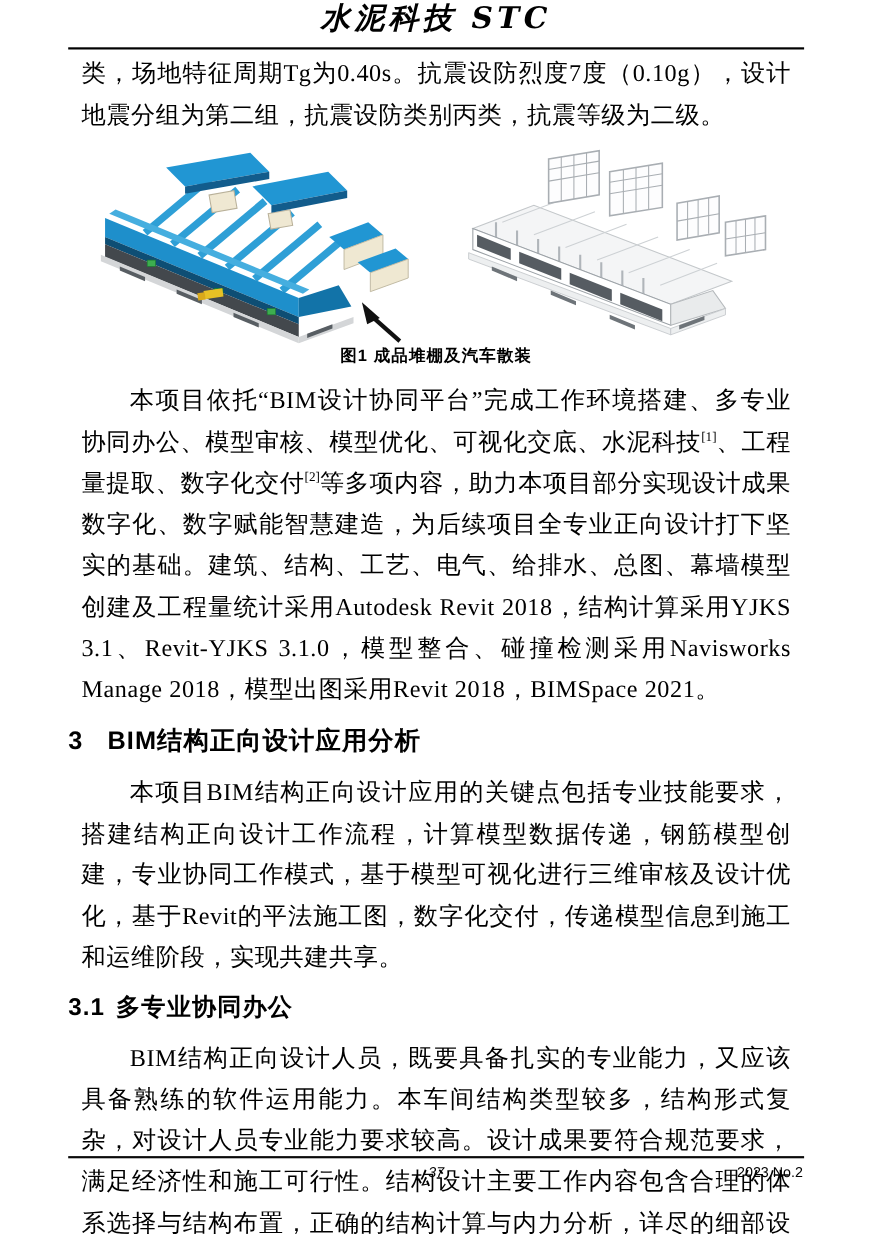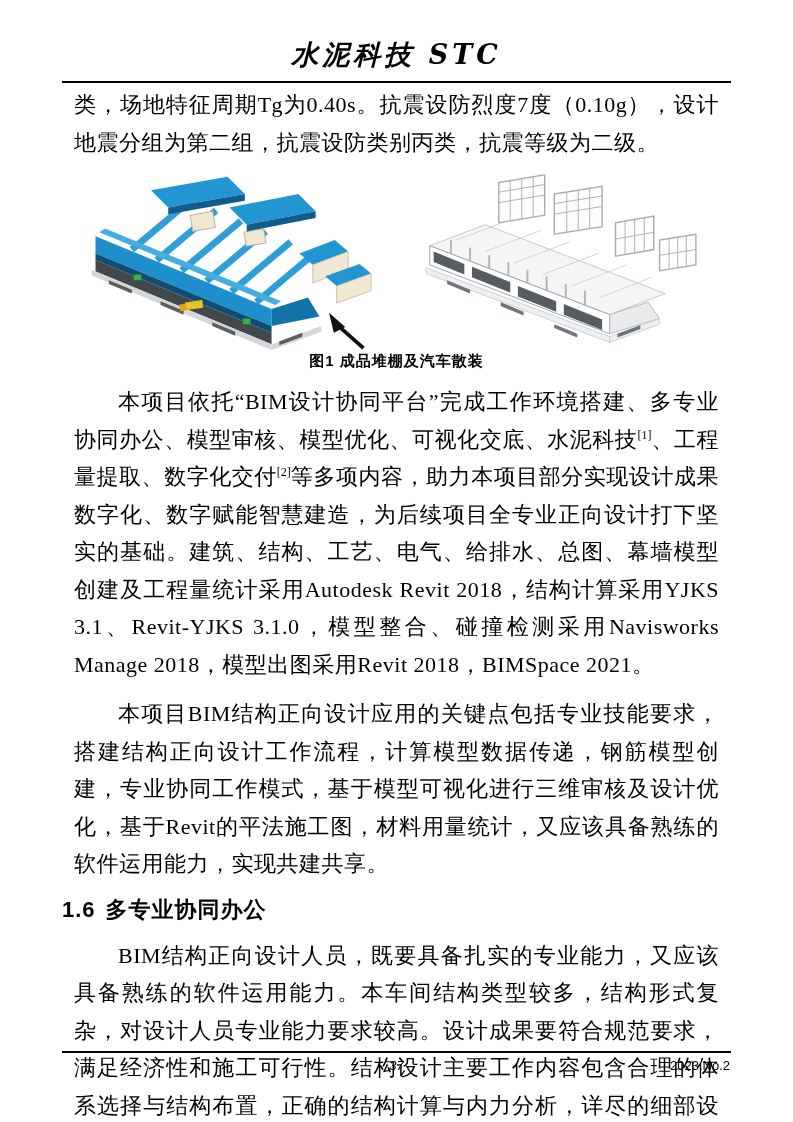--- a/index.html
+++ b/index.html
@@ -9,21 +9,20 @@
     height: 1122px;
     background: #ffffff;
     color: #000;
     font-family: "Liberation Serif", "DejaVu Serif", serif;
     overflow: hidden;
   }
   .content { position: absolute; left: 62px; width: 669px; top: 0; }
 
   
   .journal-title {
-    padding-top: 38px;
     text-align: center;
     font-family: "DejaVu Serif", serif;
     font-style: italic;
     font-weight: bold;
     font-size: 27px;
     letter-spacing: 4px;
     line-height: 34px;
   }
   .header-rule { border-bottom: 2px solid #000; margin-top: 9px; }
 
@@ -235,24 +234,25 @@
             <polygon points="208,168 232,159 232,163 208,172"></polygon>
           </g>
         </svg>
 
       </div>
       <figcaption>图1 成品堆棚及汽车散装</figcaption>
     </figure>
 
     <p class="body-text"><span>本项目依托“BIM设计协同平台”完成工作环境搭建、多专业协同办公、模型审核、模型优化、可视化交底、水泥科技</span><sup class="ref">[1]</sup><span>、工程量提取、数字化交付</span><sup class="ref">[2]</sup><span>等多项内容，助力本项目部分实现设计成果数字化、数字赋能智慧建造，为后续项目全专业正向设计打下坚实的基础。建筑、结构、工艺、电气、给排水、总图、幕墙模型创建及工程量统计采用Autodesk Revit 2018，结构计算采用YJKS 3.1、Revit-YJKS 3.1.0，模型整合、碰撞检测采用Navisworks Manage 2018，模型出图采用Revit 2018，BIMSpace 2021。</span></p>
 
-
-    <p class="body-text">本项目BIM结构正向设计应用的关键点包括专业技能要求，搭建结构正向设计工作流程，计算模型数据传递，钢筋模型创建，专业协同工作模式，基于模型可视化进行三维审核及设计优化，基于Revit的平法施工图，材料用量统计，又应该具备熟练的软件运用能力，实现共建共享。</p>
-
-    <h3 class="subsec"><span class="sec-num">1.6</span><span>多专业协同办公</span></h3>
+    <h2 class="sec"><span class="sec-num">3</span><span>BIM结构正向设计应用分析</span></h2>
+
+    <p class="body-text">本项目BIM结构正向设计应用的关键点包括专业技能要求，搭建结构正向设计工作流程，计算模型数据传递，钢筋模型创建，专业协同工作模式，基于模型可视化进行三维审核及设计优化，基于Revit的平法施工图，数字化交付，传递模型信息到施工和运维阶段，实现共建共享。</p>
+
+    <h3 class="subsec"><span class="sec-num">3.1</span><span>多专业协同办公</span></h3>
 
     <p class="body-text">BIM结构正向设计人员，既要具备扎实的专业能力，又应该具备熟练的软件运用能力。本车间结构类型较多，结构形式复杂，对设计人员专业能力要求较高。设计成果要符合规范要求，满足经济性和施工可行性。结构设计主要工作内容包含合理的体系选择与结构布置，正确的结构计算与内力分析，详尽的细部设计与构造，完整的BIM结构模型的集成、平法施工图及清单算量交付。BIM软件应用培</p>
 
   </div>
 
   <footer>
     <div class="footer-rule"></div>
     <div class="footer-page-number">37</div>
     <div class="footer-issue">2023.No.2</div>
   </footer>

